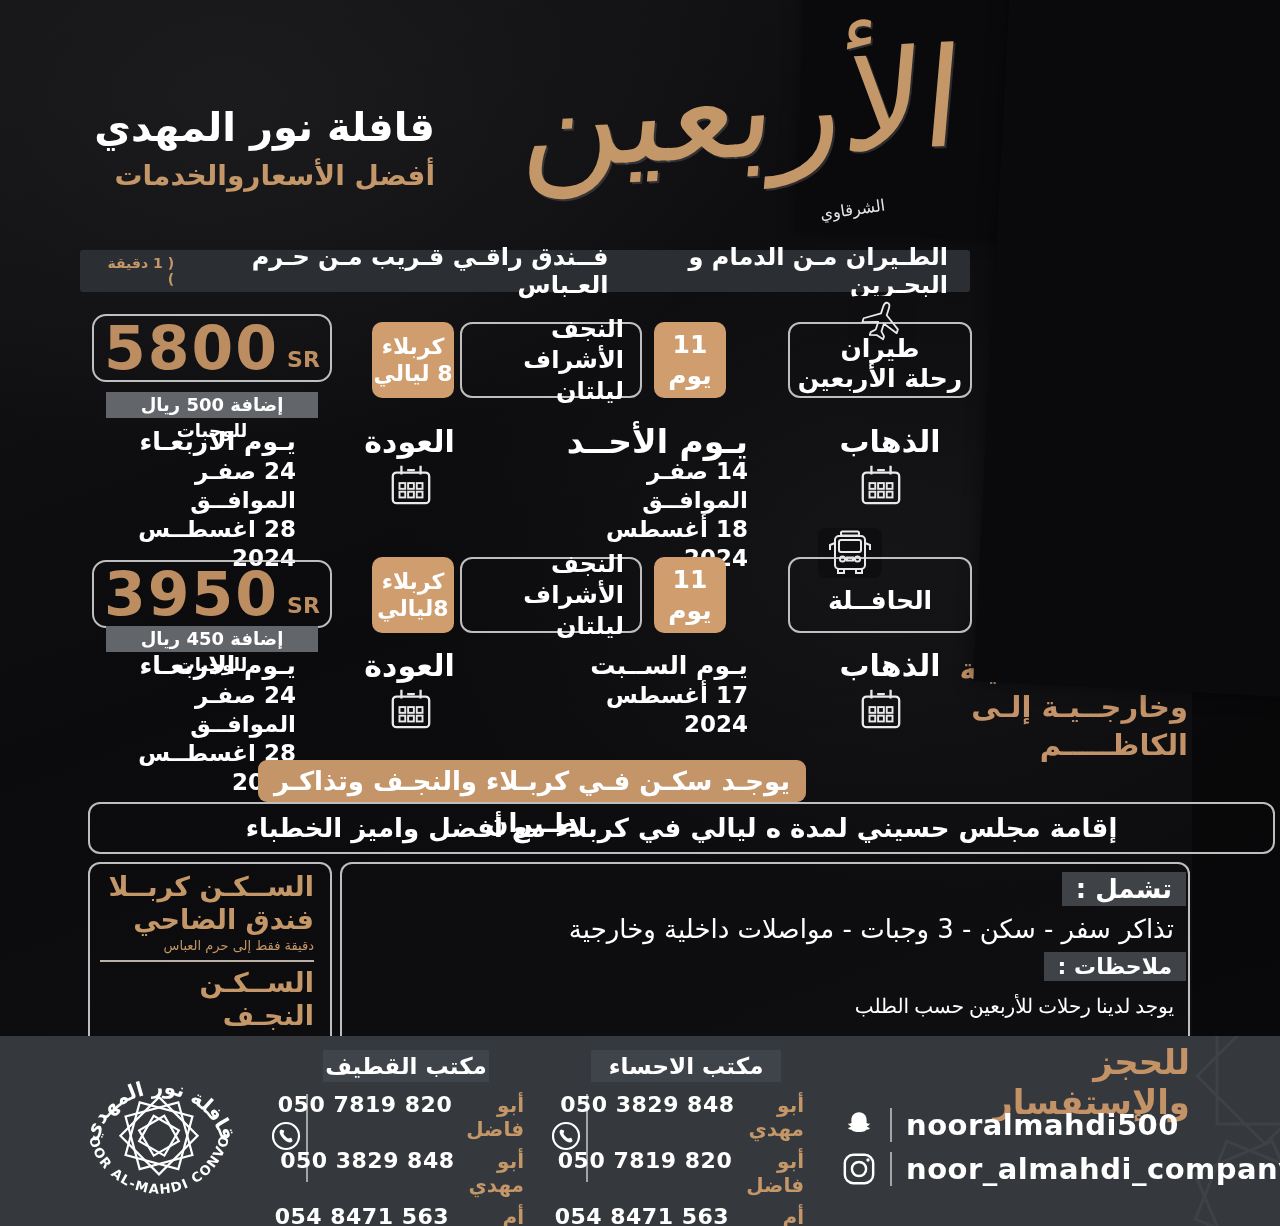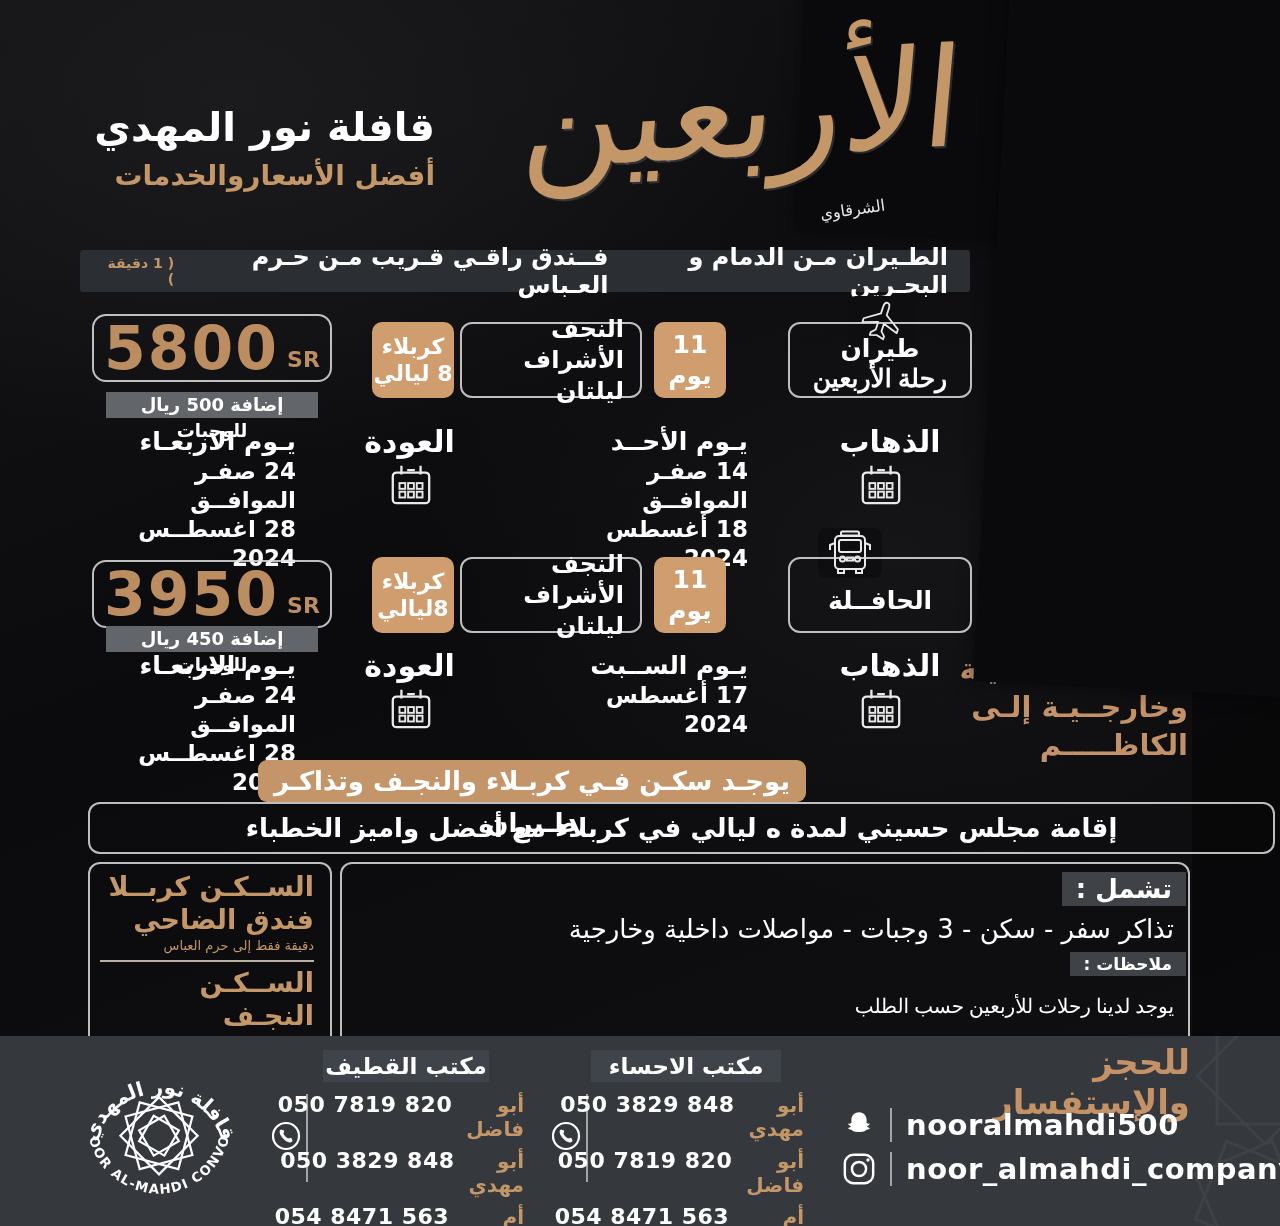--- a/index.html
+++ b/index.html
@@ -75,21 +75,21 @@
 
   <div class="abs layer2 icon-bg" style="left:848px;top:296px;padding:2px 6px;">
     <svg width="56" height="44" viewBox="0 0 56 44">
       <g transform="translate(28,22) rotate(18)" stroke="#e9e9e9" stroke-width="1.8" fill="none" stroke-linejoin="round">
         <path d="M0 -18 C2 -18 3 -16 3 -13 L3 -6 L18 4 L18 8 L3 3 L3 11 L7 15 L7 18 L0 16 L-7 18 L-7 15 L-3 11 L-3 3 L-18 8 L-18 4 L-3 -6 L-3 -13 C-3 -16 -2 -18 0 -18 Z"></path>
       </g>
     </svg>
   </div>
   <div class="abs layer2 frame rtl center" style="left:788px;top:322px;width:184px;height:76px;display:flex;flex-direction:column;justify-content:center;padding-top:8px;">
     <div class="b white" style="font-size:25px;line-height:30px;">طيران</div>
-    <div class="b white" style="font-size:25px;line-height:30px;font-family:Liberation Serif, serif;">رحلة الأربعين</div>
+    <div class="b white" style="font-size:25px;line-height:30px;">رحلة الأربعين</div>
   </div>
   <div class="abs layer2 goldbox" style="left:654px;top:322px;width:72px;height:76px;font-size:25px;line-height:31px;">
     <div>11</div>
     <div>يوم</div>
   </div>
   <div class="abs layer2 frame rtl right" style="left:460px;top:322px;width:182px;height:76px;display:flex;flex-direction:column;justify-content:center;padding:0 16px;">
     <div class="b white" style="font-size:24px;line-height:31px;">النجف الأشراف</div>
     <div class="b white" style="font-size:24px;line-height:31px;">ليلتان</div>
   </div>
   <div class="abs layer2 goldbox rtl" style="left:372px;top:322px;width:82px;height:76px;font-size:22px;line-height:27px;">
@@ -111,21 +111,21 @@
           <rect x="12" y="22" width="6" height="6"></rect>
           <rect x="21" y="22" width="6" height="6"></rect>
           <rect x="30" y="22" width="6" height="6"></rect>
           <rect x="12" y="31" width="6" height="6"></rect>
           <rect x="21" y="31" width="6" height="6"></rect>
           <rect x="30" y="31" width="6" height="6"></rect>
         </g>
       </svg>
     </div>
   <div class="abs layer2 rtl right" style="left:540px;top:426px;width:208px;">
-    <div class="b white" style="font-size:25px;line-height:31px;">يـوم الأحــد</div>
+    <div class="b white" style="font-size:33px;line-height:31px;">يـوم الأحــد</div>
     <div class="b white" style="font-size:23px;line-height:29px;">14 صفـر الموافــق</div>
     <div class="b white" style="font-size:23px;line-height:29px;">18 أغسطس 2024</div>
   </div>
   <div class="abs layer2 center b white" style="left:352px;top:424px;width:115px;font-size:30px;">العودة</div>
   <div class="abs layer2" style="left:388px;top:462px;">
       <svg width="46" height="46" viewBox="0 0 48 48" fill="none" stroke="#e9e9e9" stroke-width="2.4">
         <path d="M14 4v9M34 4v9M20 8.5h8"></path>
         <rect x="5" y="11" width="38" height="32" rx="4"></rect>
         <g stroke-width="2">
           <rect x="12" y="22" width="6" height="6"></rect>
@@ -230,21 +230,21 @@
     <div class="b" style="font-size:27px;line-height:33px;color:#c49768;">فندق الضاحي</div>
     <div style="font-size:13px;line-height:20px;color:#c49768;">دقيقة فقط إلى حرم العباس</div>
     <div style="height:2px;background:rgba(230,220,205,.8);margin:4px 0 4px 0;"></div>
     <div class="b" style="font-size:27px;line-height:33px;color:#c49768;">الســكـن النجـف</div>
     <div class="b" style="font-size:27px;line-height:33px;color:#c49768;">فندق الــماس</div>
   </div>
 
   <div class="abs layer2 frame rtl" style="left:340px;top:862px;width:850px;height:174px;border-bottom:none;border-radius:12px 12px 0 0;">
     <div class="abs hstrip b white right" style="right:2px;top:8px;padding:2px 14px;font-size:26px;">تشمل :</div>
     <div class="abs rtl right white" style="right:14px;top:50px;width:810px;font-size:26px;">تذاكر سفر - سكن - 3 وجبات - مواصلات داخلية وخارجية</div>
-    <div class="abs hstrip b white right" style="right:2px;top:88px;padding:2px 14px;font-size:17px;">ملاحظات :</div>
+    <div class="abs hstrip b white right" style="right:2px;top:88px;padding:2px 14px;font-size:22px;">ملاحظات :</div>
     <div class="abs rtl right white" style="right:14px;top:130px;width:810px;font-size:20px;font-family:Liberation Serif, serif;">يوجد لدينا رحلات للأربعين حسب الطلب</div>
   </div>
 
   <div class="abs" style="left:0;top:1036px;width:1280px;height:190px;background:#35383c;z-index:4;">
 
     <svg class="abs" style="right:0;top:0;opacity:.55;" width="230" height="190" viewBox="0 0 230 190">
       <g stroke="#474b51" stroke-width="3" fill="none">
         <g transform="translate(215,40)">
           <rect x="-48" y="-48" width="96" height="96"></rect>
           <rect x="-48" y="-48" width="96" height="96" transform="rotate(45)"></rect>

